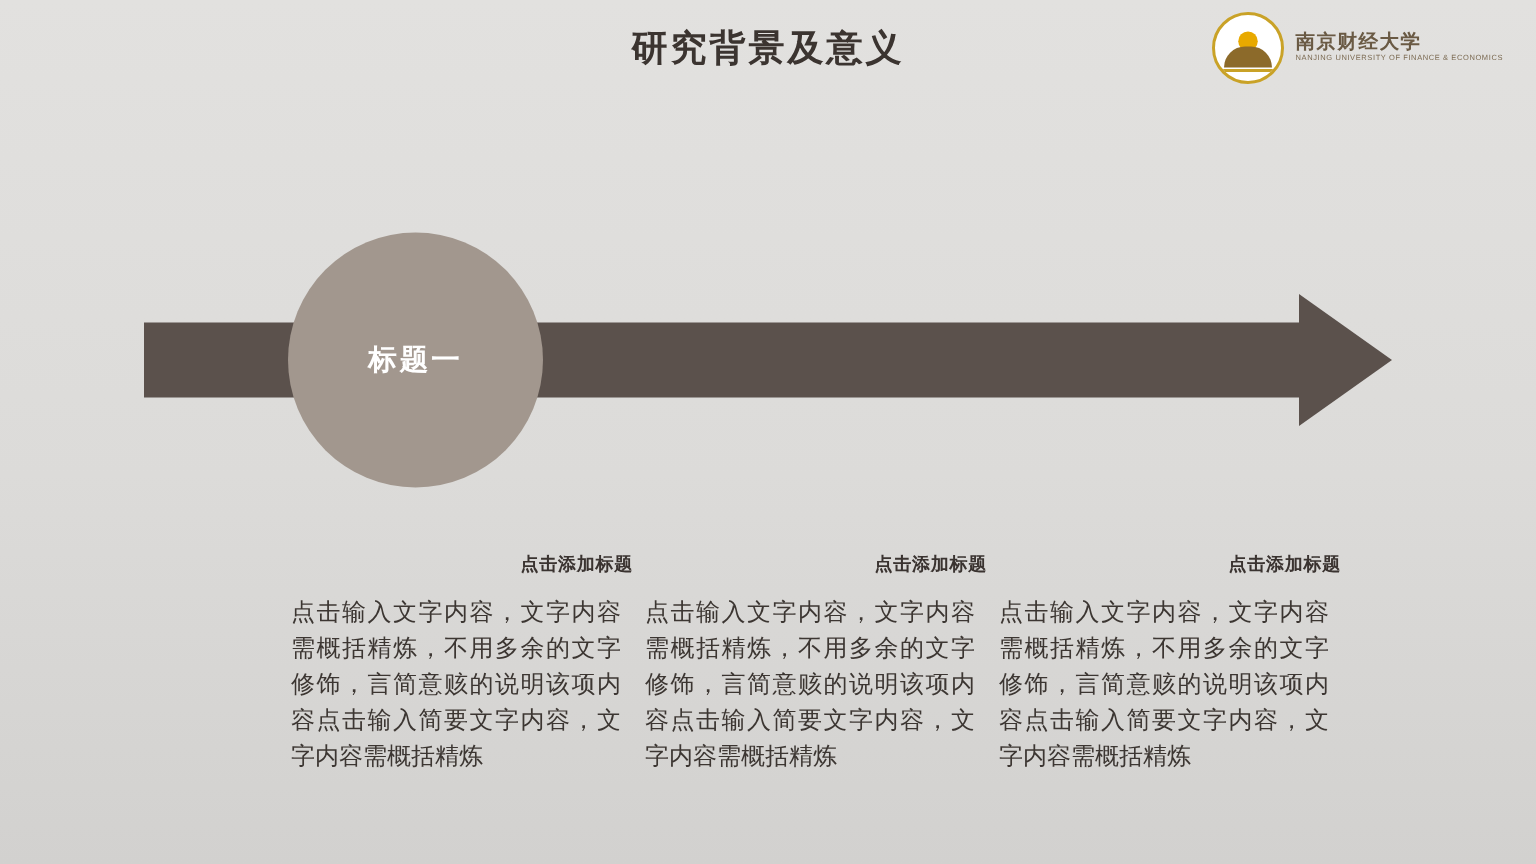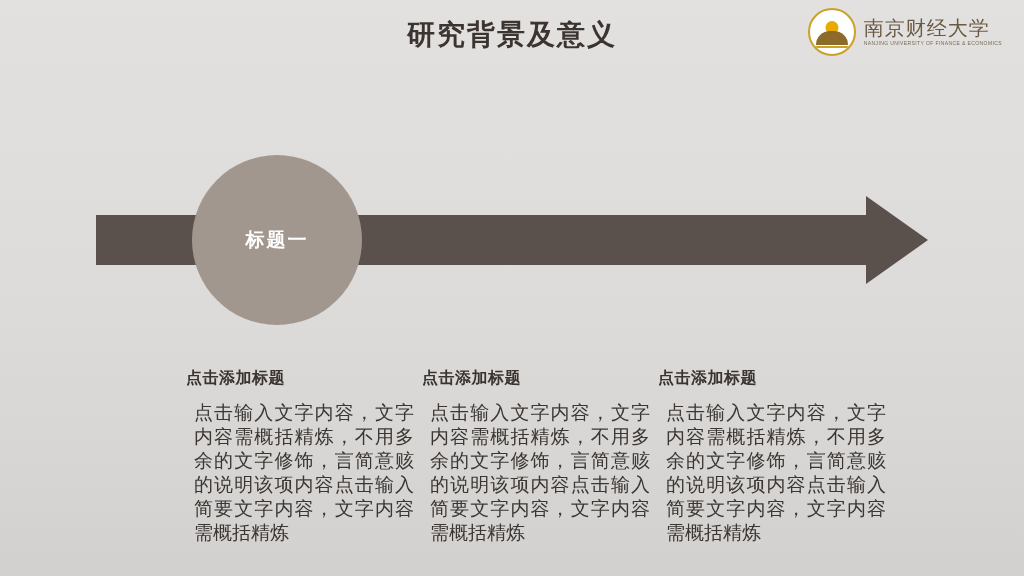--- a/index.html
+++ b/index.html
@@ -20,21 +20,21 @@
     background: linear-gradient(180deg, #e2e1df 0%, #dcdbd9 55%, #d2d1cf 100%);
   }
 
   
   .slide-title {
     position: absolute;
     top: 16px;
     left: 0;
     width: 1024px;
     text-align: center;
-    font-size: 28px;
+    font-size: 24px;
     font-weight: bold;
     color: #3b3430;
     letter-spacing: 2px;
   }
 
   .logo {
     position: absolute;
     top: 8px;
     right: 22px;
     display: flex;
@@ -76,22 +76,22 @@
     left: 3px;
     bottom: 6px;
     width: 38px;
     height: 2px;
     background: #c9a227;
   }
   .logo-text {
     line-height: 1.1;
   }
   .logo-cn {
-    font-size: 20px;
-    font-weight: normal;
+    font-size: 13px;
+    font-weight: bold;
     color: #6a5a44;
     letter-spacing: 1px;
     font-family: "Liberation Serif", serif;
   }
   .logo-en {
     font-size: 5px;
     color: #7b6a52;
     letter-spacing: 0.4px;
     margin-top: 2px;
   }
@@ -161,29 +161,29 @@
     display: flex;
   }
   .col {
     width: 236px;
     color: #3c3632;
   }
   .col.col1 { margin-left: 186px; }
   .col.col2 { margin-left: 0px; }
   .col.col3 { margin-left: 0px; }
   .col-title {
-    font-size: 16px;
+    font-size: 12px;
     font-weight: bold;
     color: #3a3330;
-    text-align: left;
+    text-align: right;
     margin-bottom: 12px;
     letter-spacing: 0.5px;
   }
   .col-body {
-    font-size: 19px;
+    font-size: 16px;
     line-height: 24px;
     color: #3c3632;
     text-align: justify;
     padding: 0 8px;
   }
 </style>
 </head>
 <body>
 
 <div class="slide">

